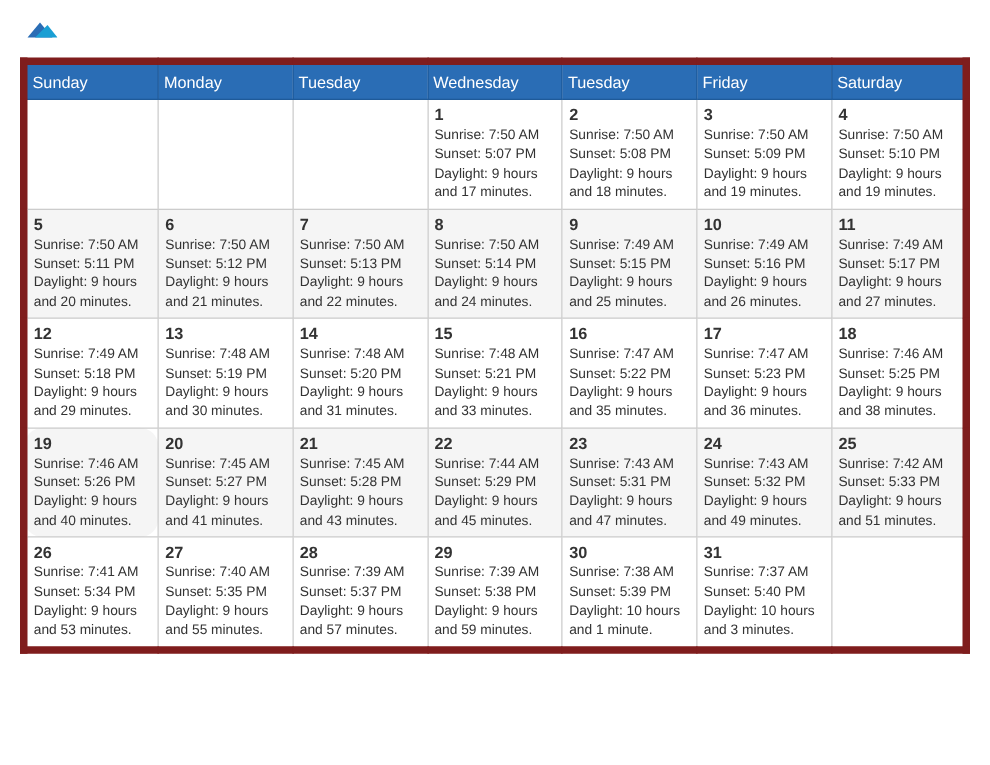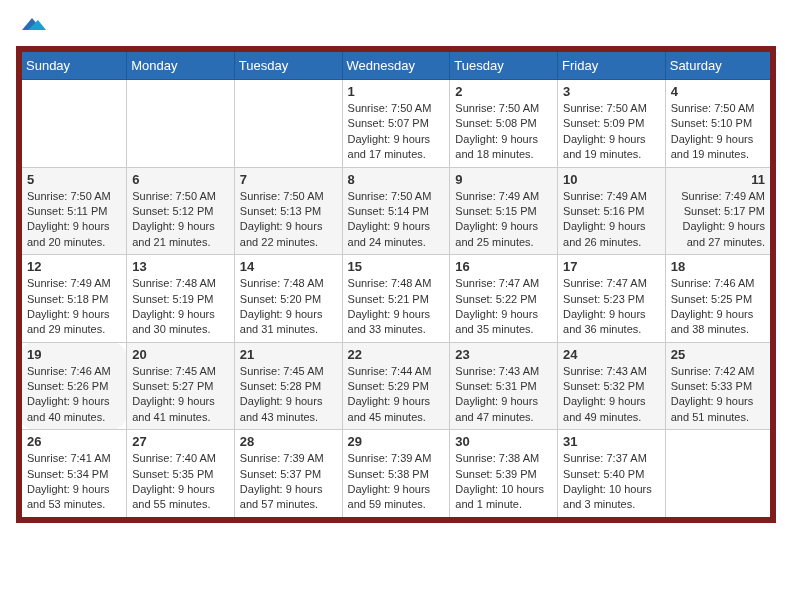--- a/index.html
+++ b/index.html
@@ -165,21 +165,21 @@
           <div class="day-info">Sunrise: 7:50 AM<br>Sunset: 5:14 PM<br>Daylight: 9 hours and 24 minutes.</div>
         </td>
         <td style="background: rgb(245, 245, 245);">
           <span class="day-number">9</span>
           <div class="day-info">Sunrise: 7:49 AM<br>Sunset: 5:15 PM<br>Daylight: 9 hours and 25 minutes.</div>
         </td>
         <td style="background: rgb(245, 245, 245);">
           <span class="day-number">10</span>
           <div class="day-info">Sunrise: 7:49 AM<br>Sunset: 5:16 PM<br>Daylight: 9 hours and 26 minutes.</div>
         </td>
-        <td style="background: rgb(245, 245, 245); text-align: right;">
+        <td style="background: rgb(245, 245, 245);">
           <span class="day-number">11</span>
           <div class="day-info">Sunrise: 7:49 AM<br>Sunset: 5:17 PM<br>Daylight: 9 hours and 27 minutes.</div>
         </td>
       </tr>
       <tr>
         <td>
           <span class="day-number">12</span>
           <div class="day-info">Sunrise: 7:49 AM<br>Sunset: 5:18 PM<br>Daylight: 9 hours and 29 minutes.</div>
         </td>
         <td>

